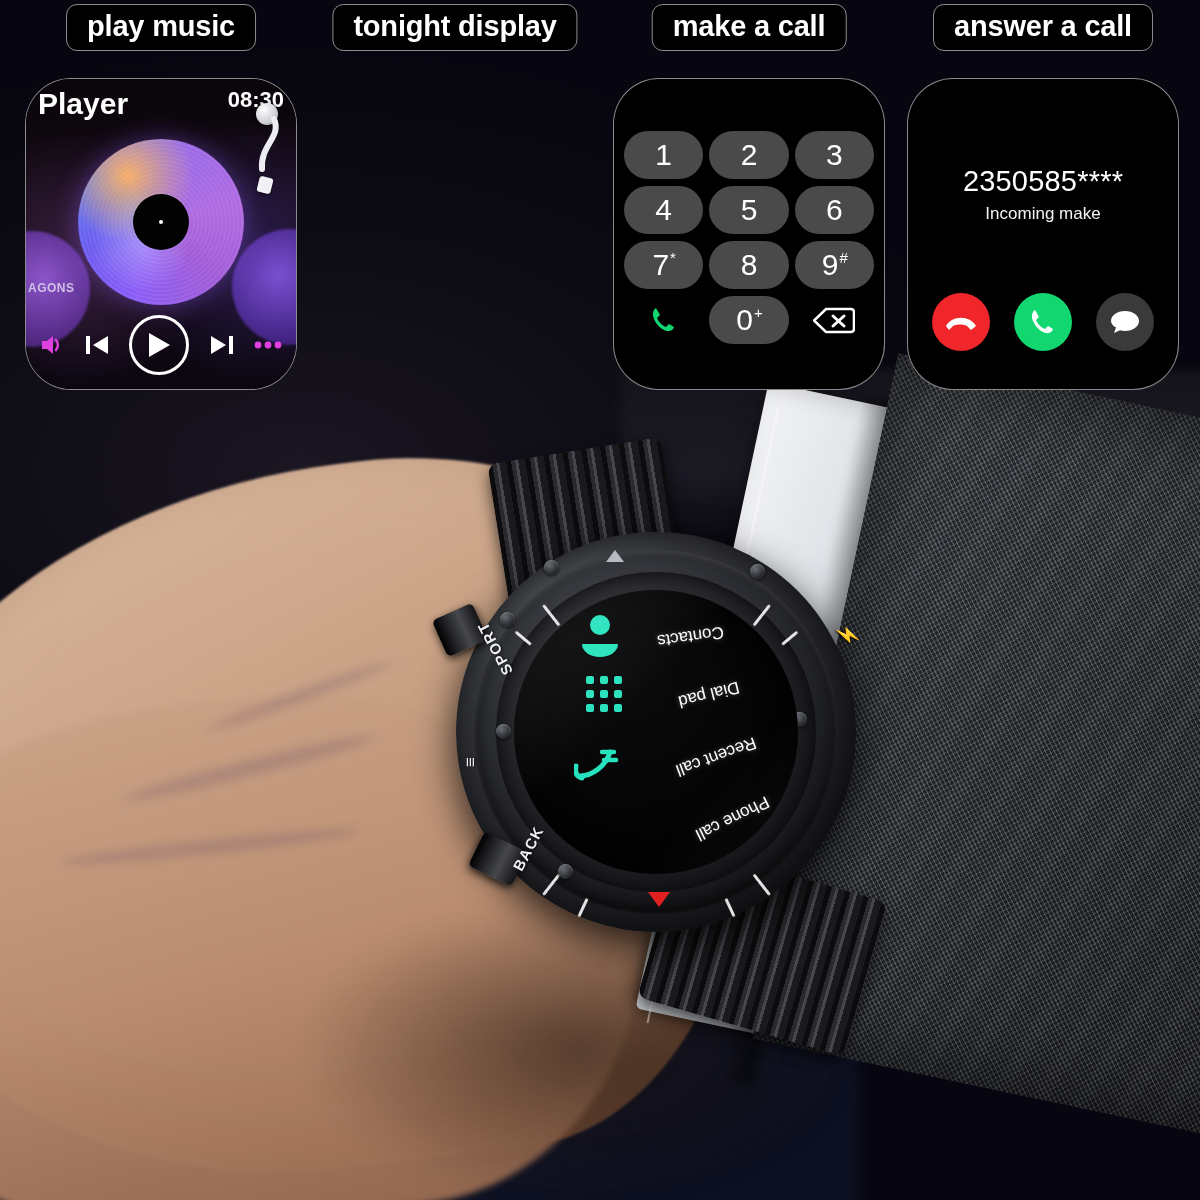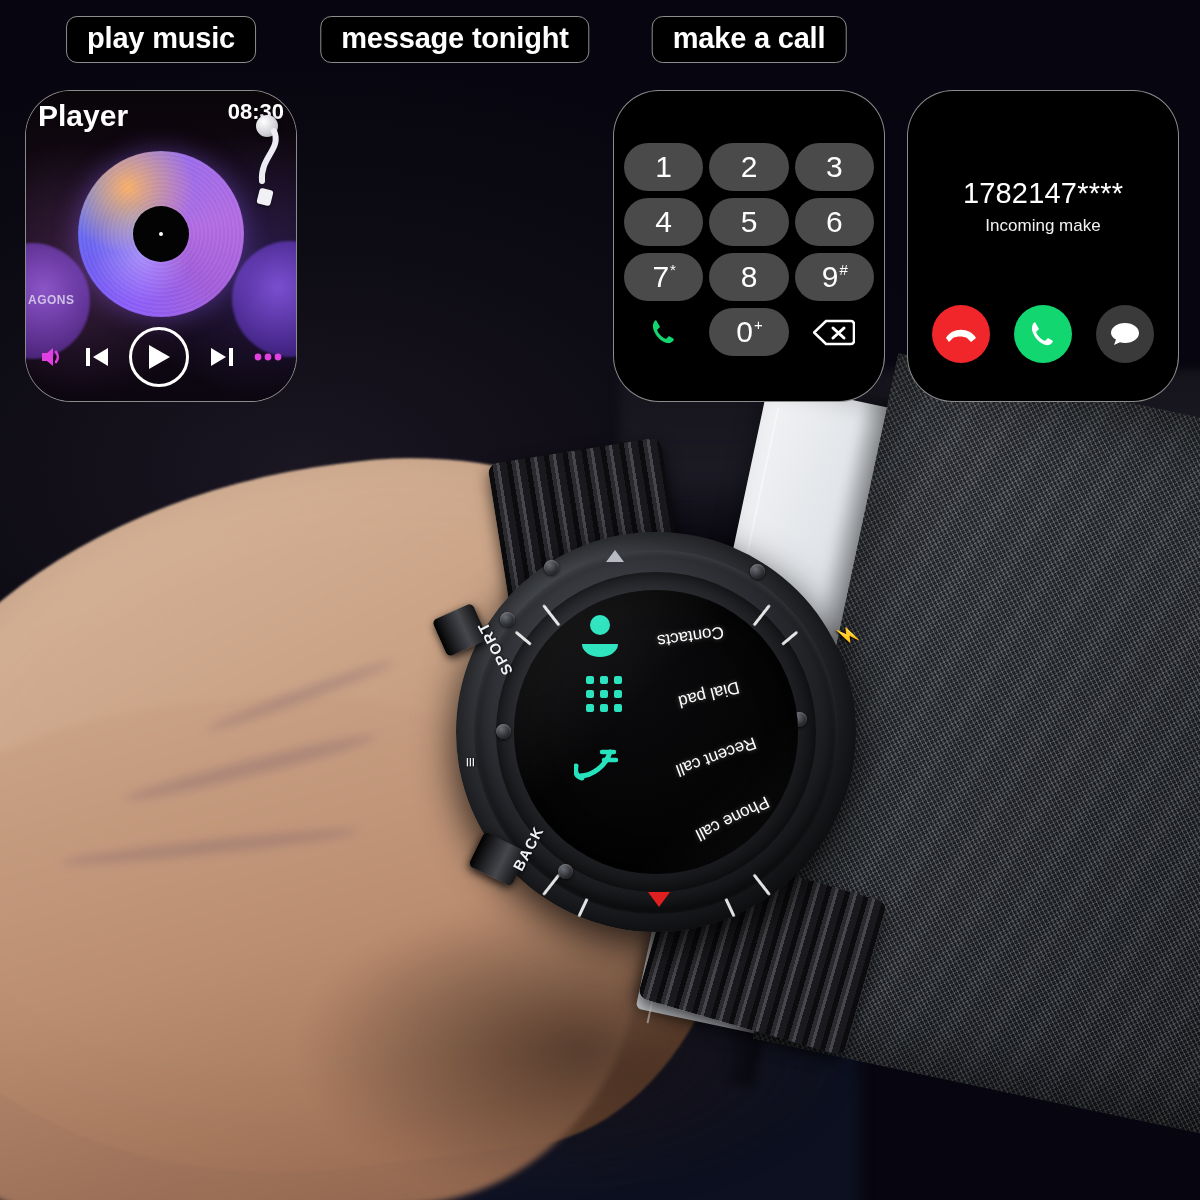--- a/index.html
+++ b/index.html
@@ -104,21 +104,21 @@
       background:radial-gradient(circle at 35% 32%,#6a6d74,#2b2d31 60%,#111 100%);
       box-shadow:inset 0 1px 2px rgba(255,255,255,.3),0 1px 3px rgba(0,0,0,.8);}
 
   
   .wf{position:absolute;inset:0;transform:rotate(180deg);}
   .wf-item{position:absolute;color:#ffffff;font-family:"Liberation Sans",sans-serif;
       font-size:17px;font-weight:400;white-space:nowrap;text-shadow:0 0 5px rgba(255,255,255,.35);}
   .wf-ico{position:absolute;color:#27e3bd;}
 
   
-  .panels{position:absolute;left:0;top:0;width:989px;height:400px;margin-top:12px;}
+  .panels{position:absolute;left:0;top:0;width:989px;height:400px;}
   .panel{position:absolute;top:0;width:290px;height:398px;}
   .tab{position:absolute;left:50%;transform:translateX(-50%);top:4px;
       background:#000;border:1.5px solid #8d8d8d;border-radius:11px;
       padding:7px 20px 9px;white-space:nowrap;}
   .tab span{color:#fff;font-weight:700;font-size:29px;line-height:1;letter-spacing:-.2px;
       font-family:"Liberation Sans",sans-serif;}
   .wscreen{position:absolute;left:50%;transform:translateX(-50%);top:78px;
       width:270px;height:310px;border-radius:46px;background:#000;
       border:1.6px solid rgba(185,185,185,.75);overflow:hidden;}
 
@@ -330,21 +330,21 @@
             <circle cx="4" cy="5" r="3.4" fill="#e040e0"></circle>
               <circle cx="14" cy="5" r="3.4" fill="#e040e0"></circle>
               <circle cx="24" cy="5" r="3.4" fill="#e040e0"></circle>
           </svg>
         </div>
       </div>
     </div>
 
     <div class="panel" style="left:310px;">
       <div class="tab">
-        <span>message tonight</span>
+        <span>tonight display</span>
       </div>
     </div>
 
     <div class="panel" style="left:604px;">
       <div class="tab">
         <span>make a call</span>
       </div>
       <div class="wscreen">
         <div class="dp-grid">
           <div class="key">
@@ -390,22 +390,25 @@
             <svg class="bksp" viewBox="0 0 42 27">
               <path d="M13 2 H38 a3 3 0 0 1 3 3 v17 a3 3 0 0 1 -3 3 H13 L1 13.5 z" fill="none" stroke="#fff" stroke-width="2.6"></path>
               <path d="M20 9 L31 19 M31 9 L20 19" stroke="#fff" stroke-width="3" stroke-linecap="round"></path>
             </svg>
           </div>
         </div>
       </div>
     </div>
 
     <div class="panel" style="left:898px;">
+      <div class="tab">
+        <span>answer a call</span>
+      </div>
       <div class="wscreen">
-        <div class="ic-num">1782147****</div>
+        <div class="ic-num">2350585****</div>
         <div class="ic-sub">Incoming make</div>
         <div class="ic-row">
           <div class="ic-btn" style="background:#f0262b;">
             <svg width="34" height="22" viewBox="0 0 34 22">
               <path d="M2 15 C8 4 26 4 32 15 l-5 4 -4-4 c-4-2-10-2-14 0 l-4 4 z" fill="#fff"></path>
             </svg>
           </div>
           <div class="ic-btn" style="background:#12d66f;">
             <svg width="30" height="30" viewBox="0 0 30 30">
               <path d="M7 3 C4 5 3 9 5 14 c2.6 6.4 8 11 13 12 3.6 .7 6-1 7-4 l-5-3 -3 3 c-4-1.6-7.6-5.4-9-9 l3-3 z" fill="#fff"></path>

